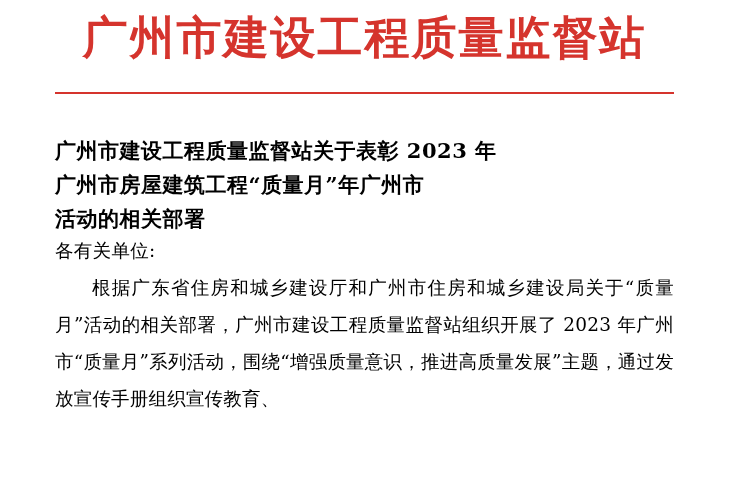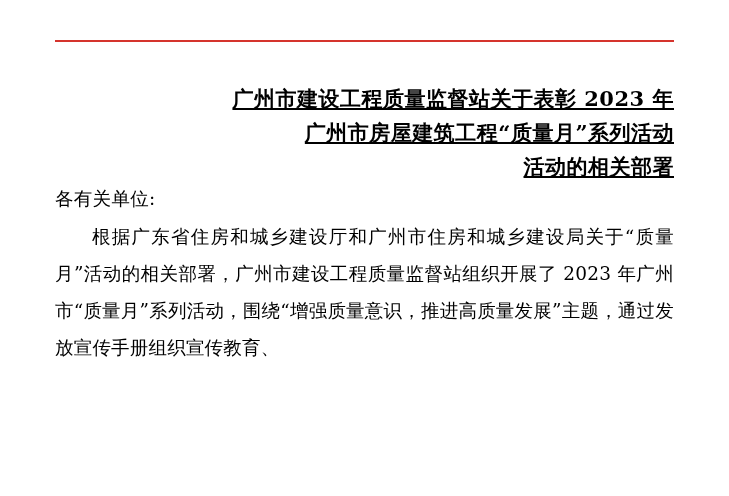--- a/index.html
+++ b/index.html
@@ -35,27 +35,26 @@
     white-space: nowrap;
   }
   .letterhead-rule {
     margin-top: 28px;
     height: 2px;
     background: #d5342d;
     width: 100%;
   }
   .doc-title {
     margin-top: 40px;
-    text-align: right;
+    text-align: left;
     font-weight: bold;
     font-size: 21px;
     line-height: 1.62;
     color: #000000;
     letter-spacing: 0.5px;
-    text-decoration: underline;
   }
   .doc-title .line {
     display: block;
     white-space: nowrap;
   }
   .salutation {
     font-size: 18.5px;
     line-height: 1.6;
     color: #000000;
     letter-spacing: 0.3px;
@@ -70,26 +69,27 @@
     text-indent: 2em;
     letter-spacing: 0.2px;
   }
 </style>
 </head>
 <body>
 
 <div class="page">
 
   <div class="letterhead">
+    <div class="letterhead-title">广州市建设工程质量监督站</div>
     <div class="letterhead-rule"></div>
   </div>
 
   <div class="doc-title">
     <span class="line">广州市建设工程质量监督站关于表彰 2023 年</span>
-    <span class="line">广州市房屋建筑工程“质量月”系列活动</span>
+    <span class="line">广州市房屋建筑工程“质量月”年广州市</span>
     <span class="line">活动的相关部署</span>
   </div>
 
   <div class="salutation">各有关单位:</div>
 
   <div class="body-text">根据广东省住房和城乡建设厅和广州市住房和城乡建设局关于“质量月”活动的相关部署，广州市建设工程质量监督站组织开展了 2023 年广州市“质量月”系列活动，围绕“增强质量意识，推进高质量发展”主题，通过发放宣传手册组织宣传教育、</div>
 
 </div>
 
 </body></html>

